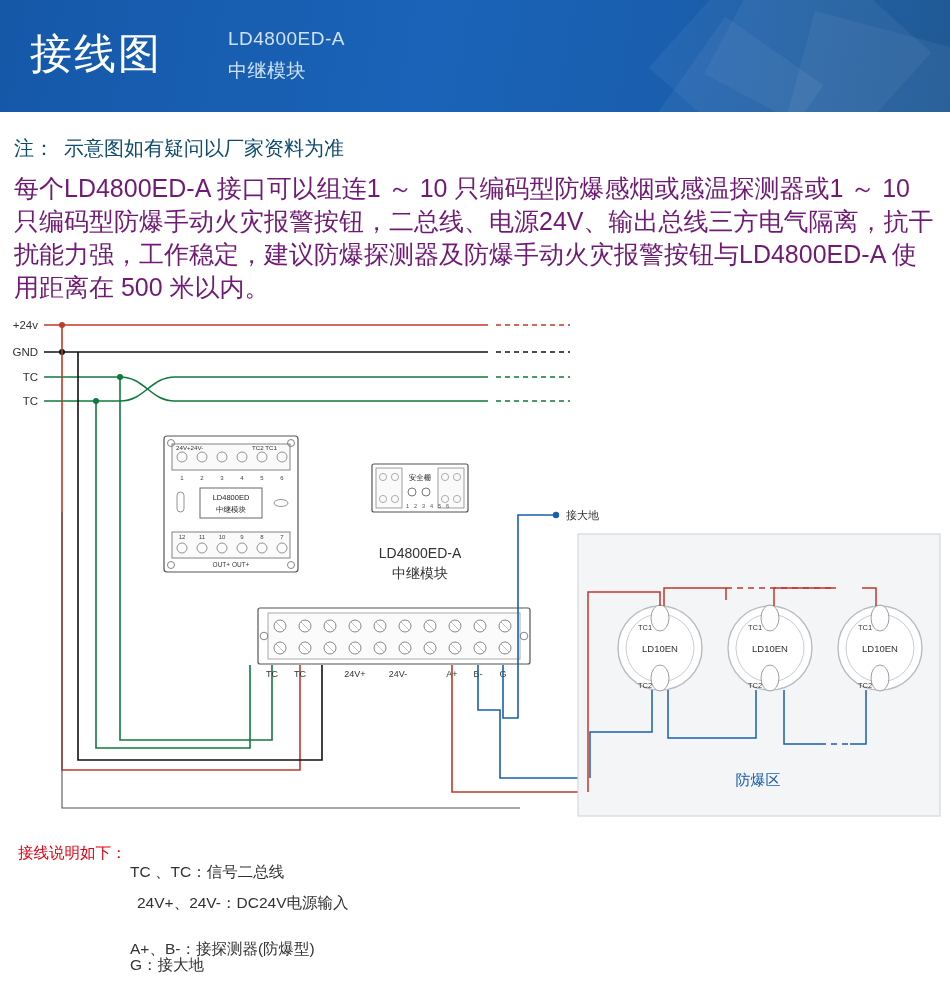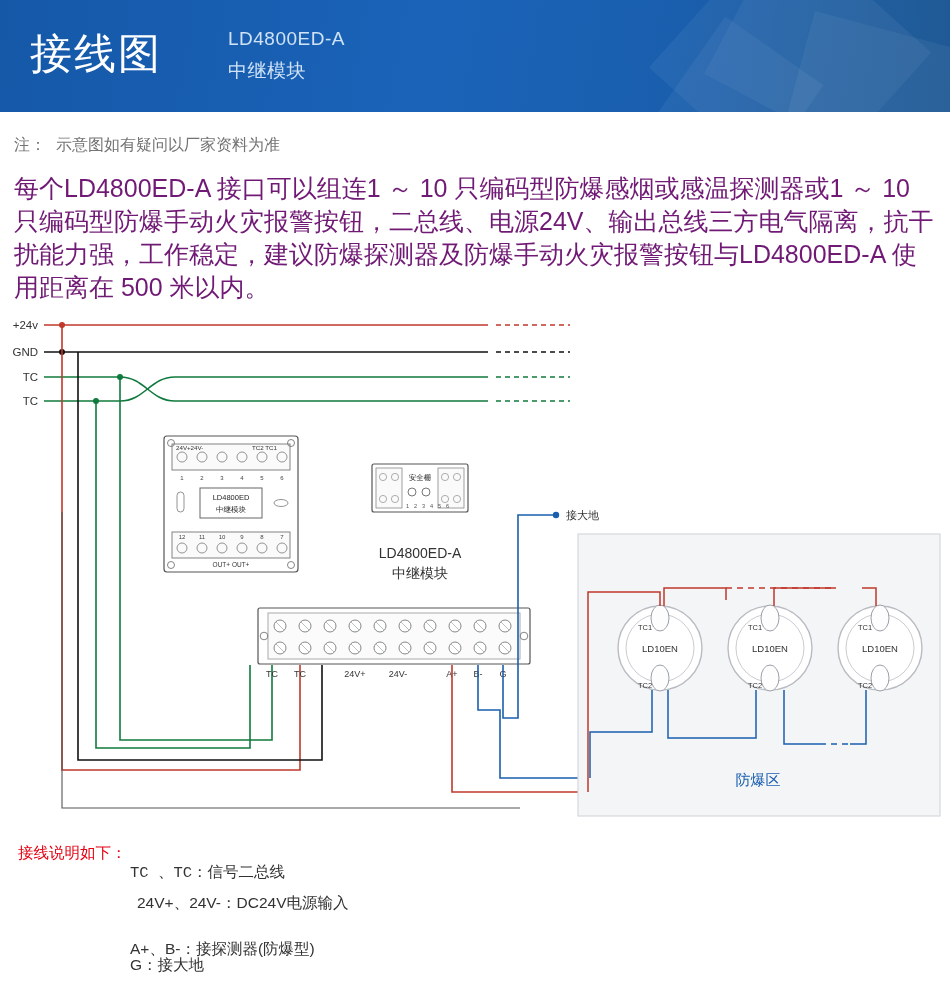--- a/index.html
+++ b/index.html
@@ -31,38 +31,38 @@
     position:absolute; left:228px; top:28px;
     font-size:19px; color:#cfe2f7; letter-spacing:0.5px;
   }
   .header-sub2 {
     position:absolute; left:228px; top:58px;
     font-size:19px; color:#cfe2f7; letter-spacing:0.5px;
   }
   
   .note-line {
     position:absolute; left:14px; top:135px; width:920px;
-    font-size:16px; color:#737373;
+    font-size:20px; color:#0c4a6e;
   }
   .note-line .note-label { margin-right:10px; }
   .desc {
     position:absolute; left:14px; top:172px; width:925px;
     font-size:25px; line-height:33px; color:#701a75;
   }
   
   .diagram { position:absolute; left:0; top:300px; width:950px; height:540px; }
   .diagram svg { display:block; }
   
   .legend-title {
     position:absolute; left:18px; top:833px; font-size:15.5px; color:#e60012;margin-top:10px;
   }
   .legend-item {
     position:absolute; left:130px; font-size:15.5px; color:#333;
   }
-  .li0 { top:862px;font-family:Liberation Mono, monospace; }
+  .li0 { top:862px; }
   .li1 { top:893px;margin-left:7px; }
   .li2 { top:924px;margin-top:15px; }
   .li3 { top:955px; }
 </style>
 </head>
 <body>
 
 <div class="header">
   <div class="facet f1"></div>
   <div class="facet f2"></div>

